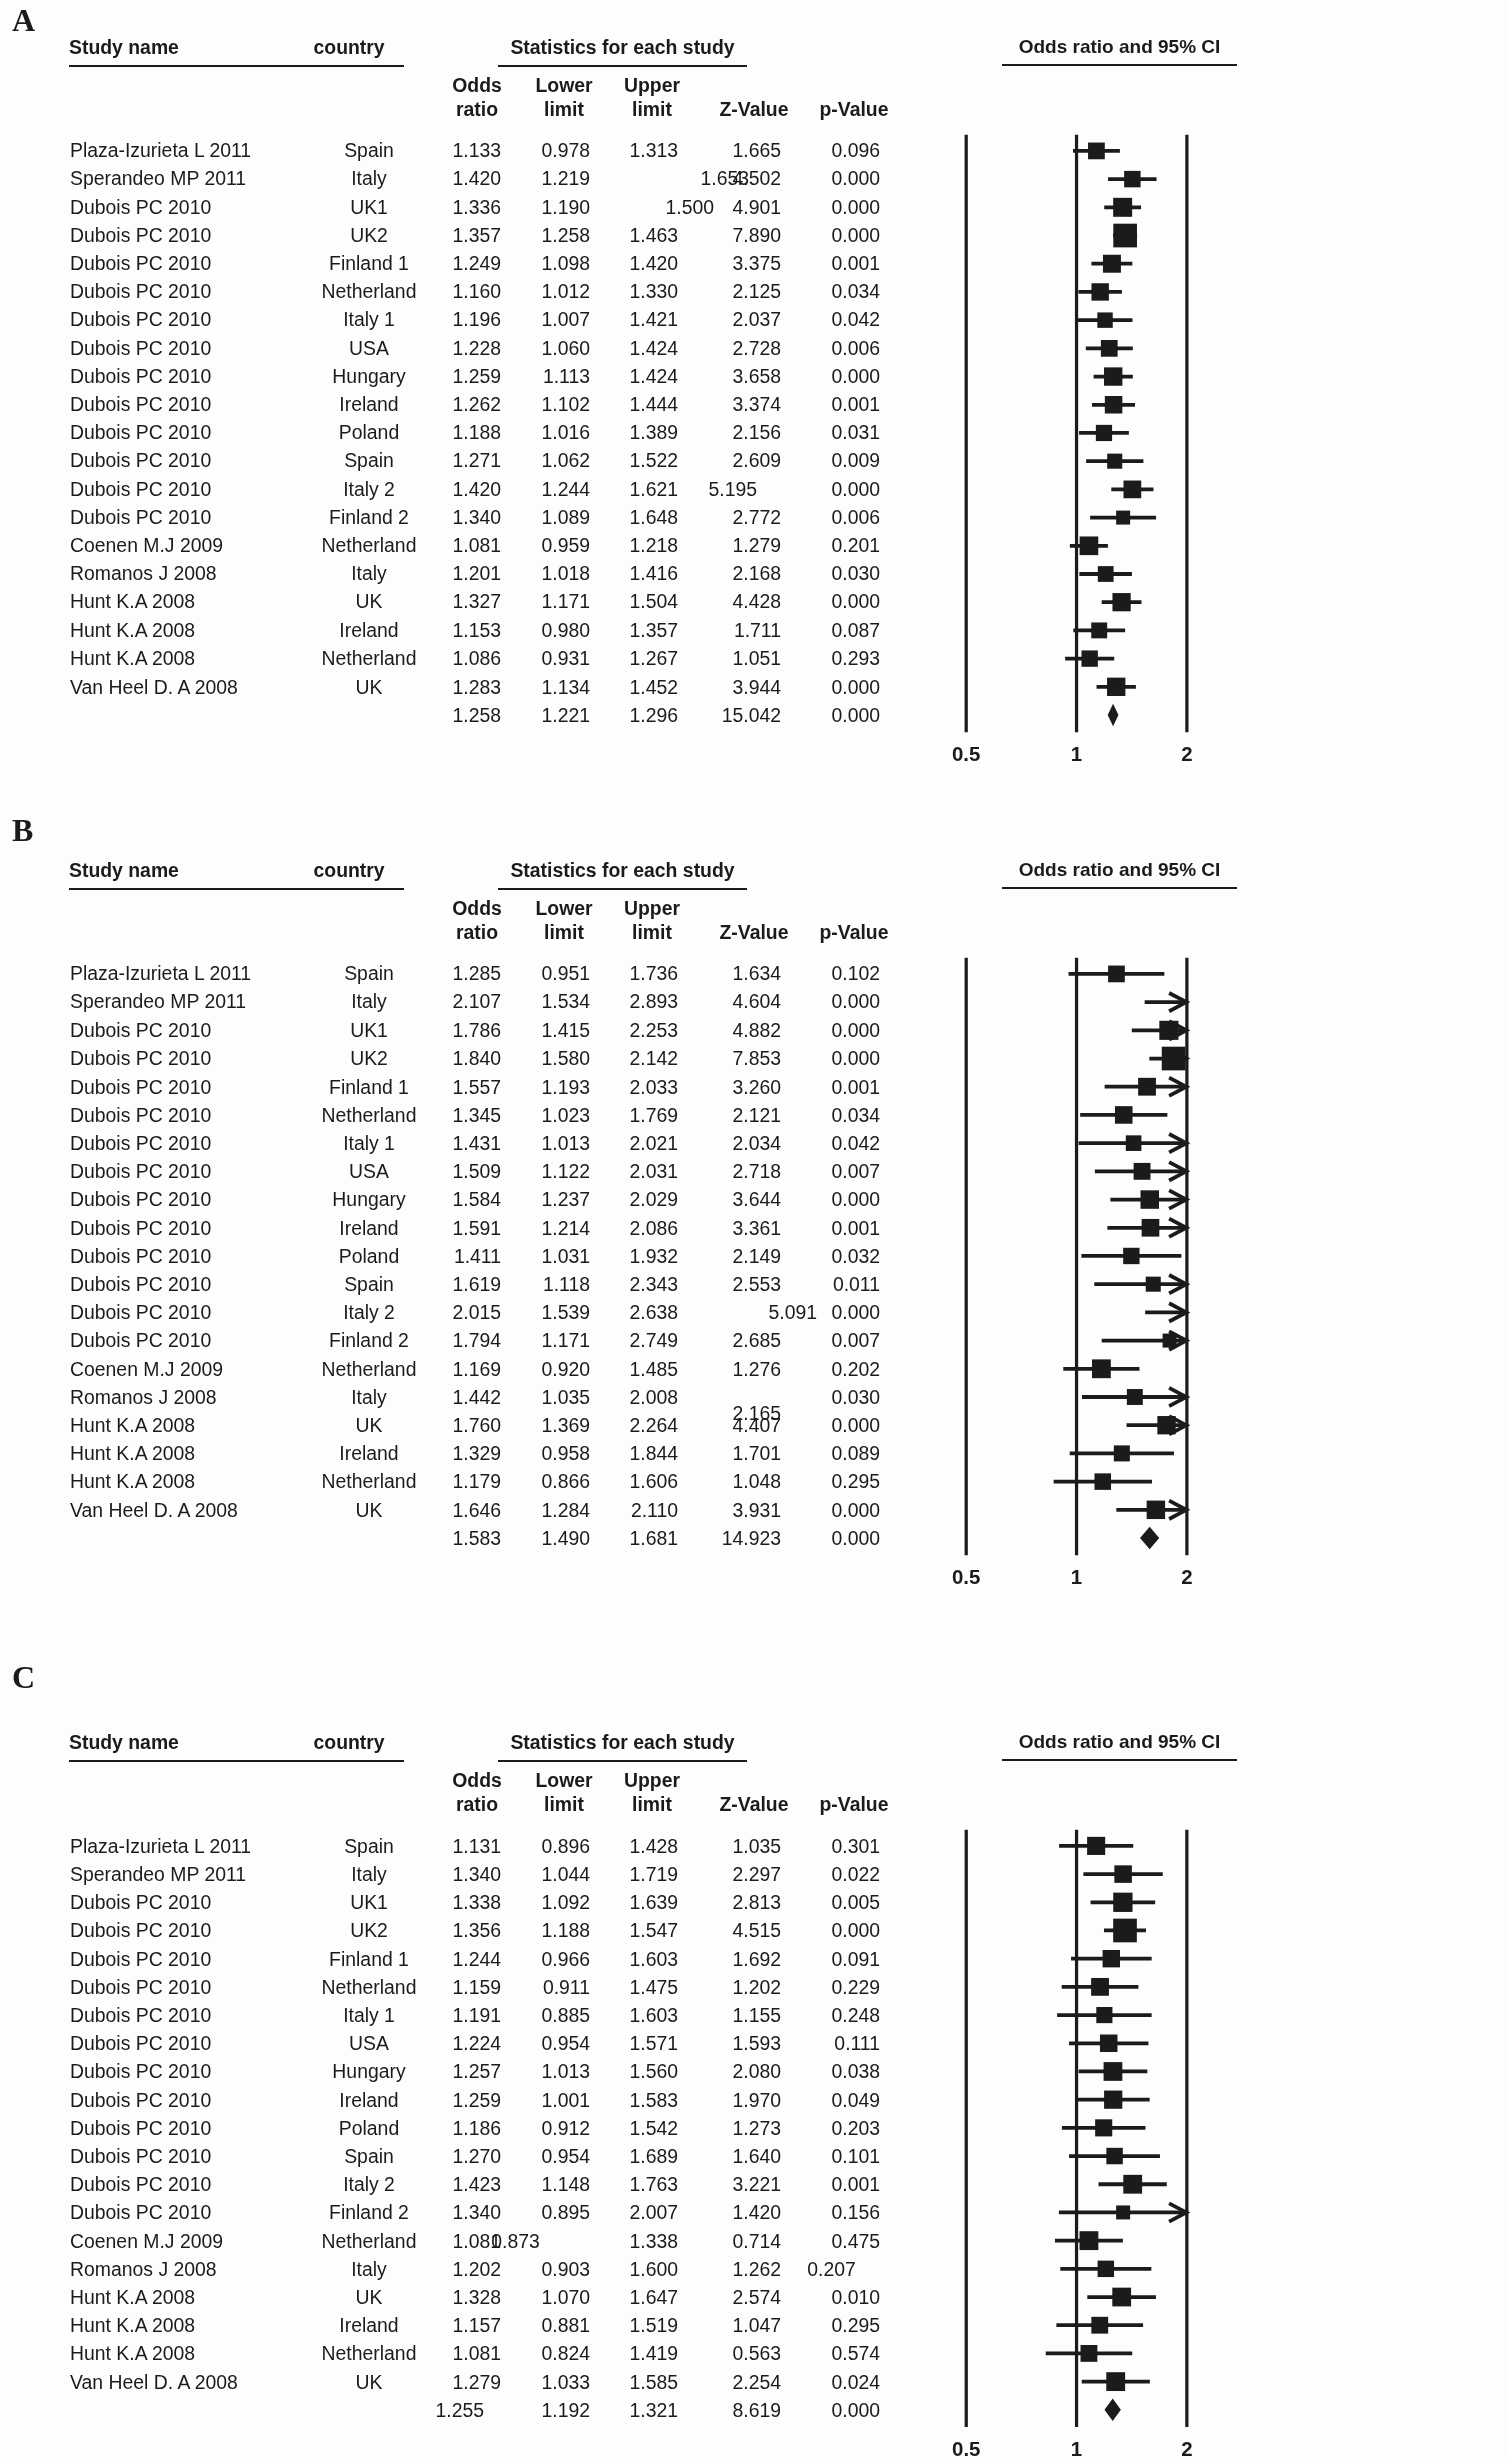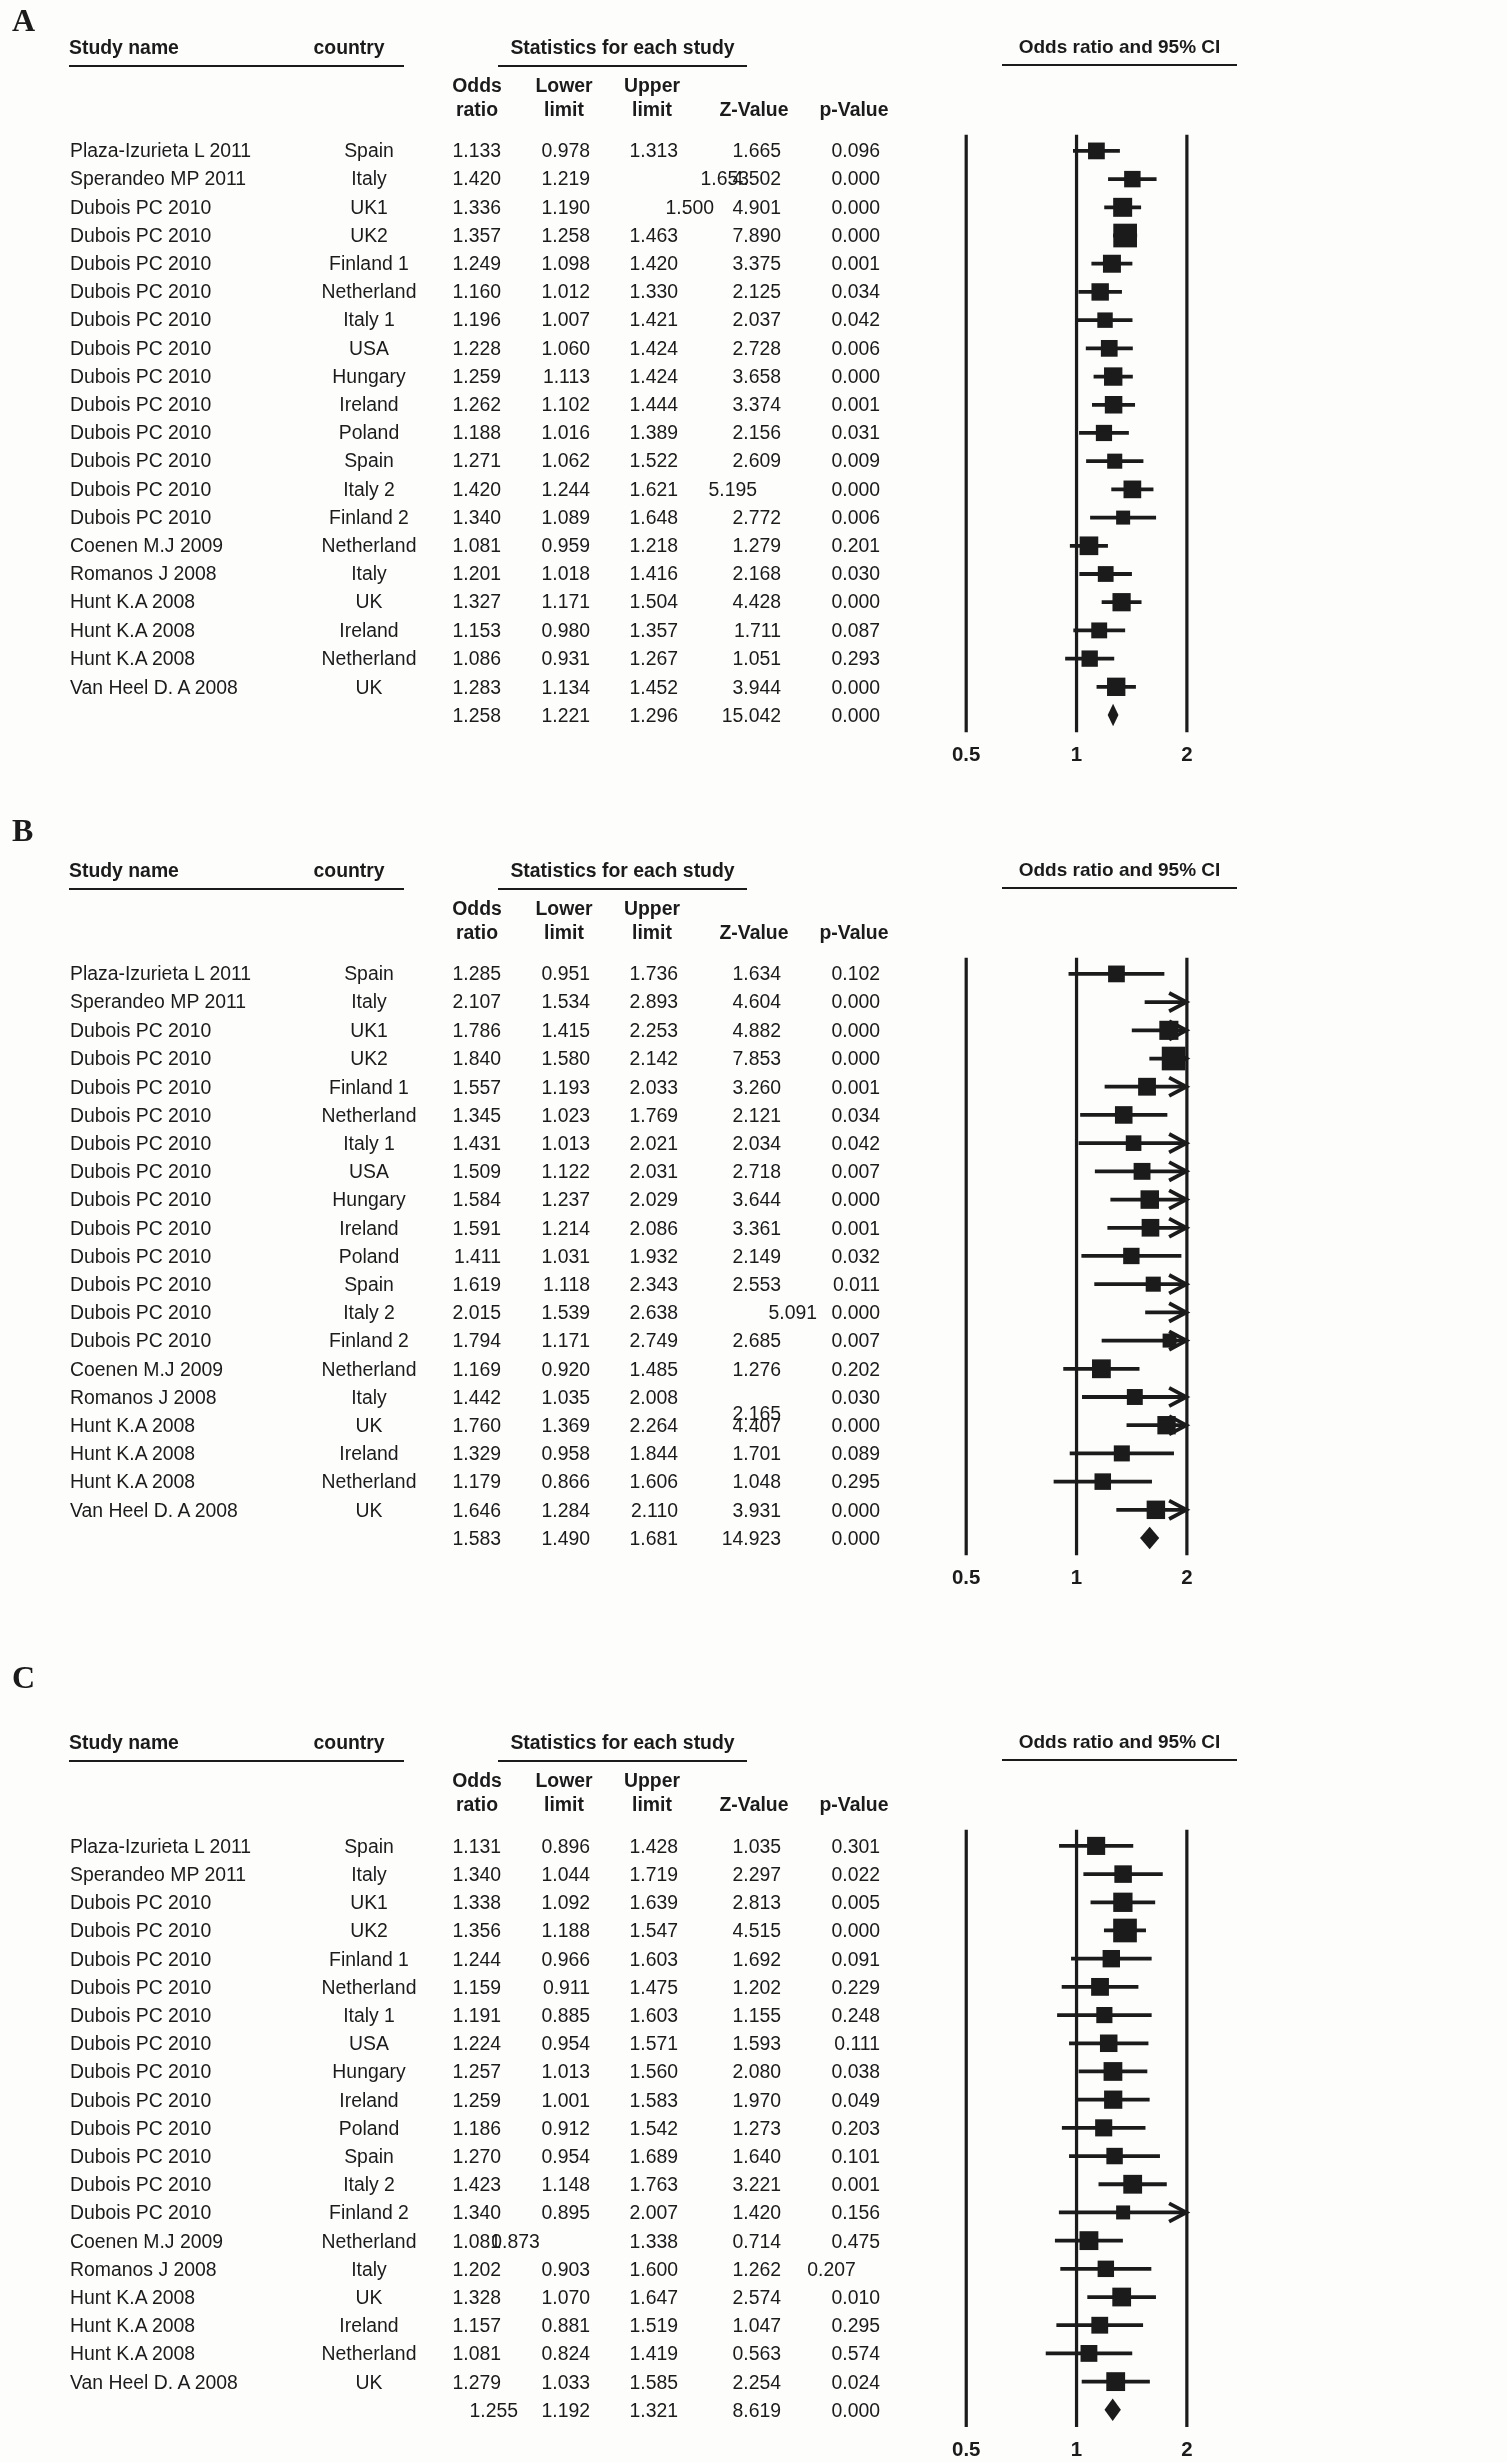--- a/index.html
+++ b/index.html
@@ -754,21 +754,21 @@
         <div class="frow" style="left: 0px; top: 2370px;">
           <span class="cell-study">Van Heel D. A 2008</span>
           <span class="cell-country">UK</span>
           <span class="cell-num" style="left: 404px;">1.279</span>
           <span class="cell-num" style="left: 493px;">1.033</span>
           <span class="cell-num" style="left: 581px;">1.585</span>
           <span class="cell-num" style="left: 684px;">2.254</span>
           <span class="cell-num" style="left: 783px;">0.024</span>
         </div>
         <div class="frow" style="left: 0px; top: 2398px;">
-          <span class="cell-num" style="left: 421px;">1.255</span>
+          <span class="cell-num" style="left: 387px;">1.255</span>
           <span class="cell-num" style="left: 493px;">1.192</span>
           <span class="cell-num" style="left: 581px;">1.321</span>
           <span class="cell-num" style="left: 684px;">8.619</span>
           <span class="cell-num" style="left: 783px;">0.000</span>
         </div>
       </div>
     <svg class="plot" width="350" height="643" viewBox="0 0 650 1195" style="top: 1819px;">
         <line x1="95" y1="20" x2="95" y2="1130" stroke="#1b1b1b" stroke-width="6"></line>
         <line x1="300" y1="20" x2="300" y2="1130" stroke="#1b1b1b" stroke-width="6"></line>
         <line x1="505" y1="20" x2="505" y2="1130" stroke="#1b1b1b" stroke-width="6"></line>

